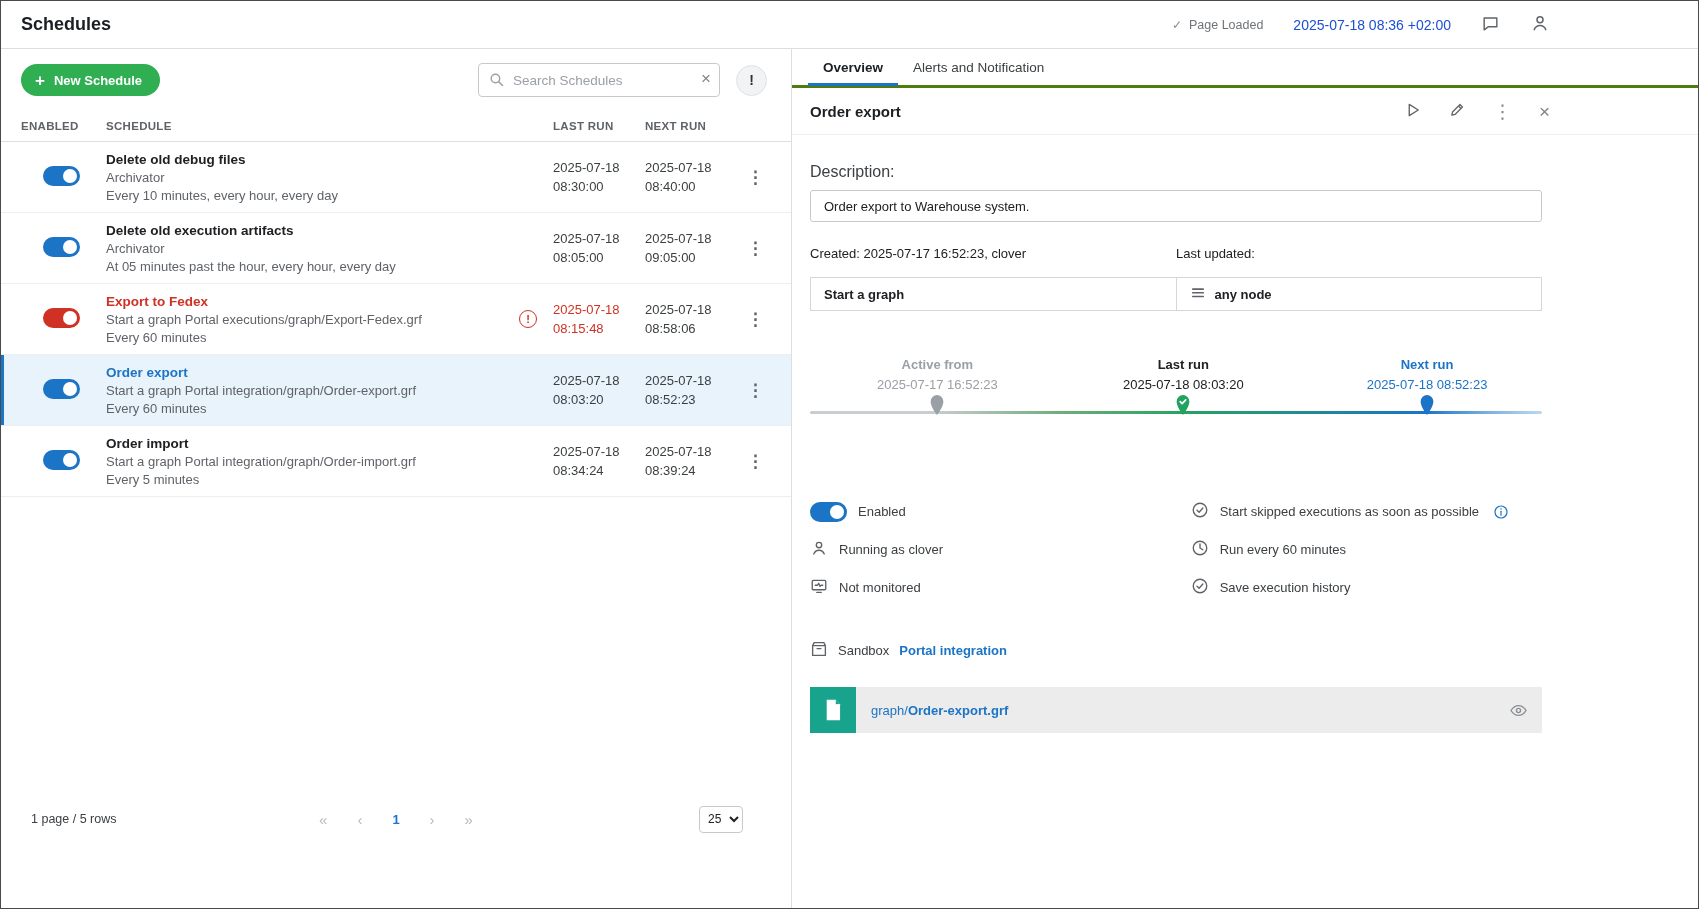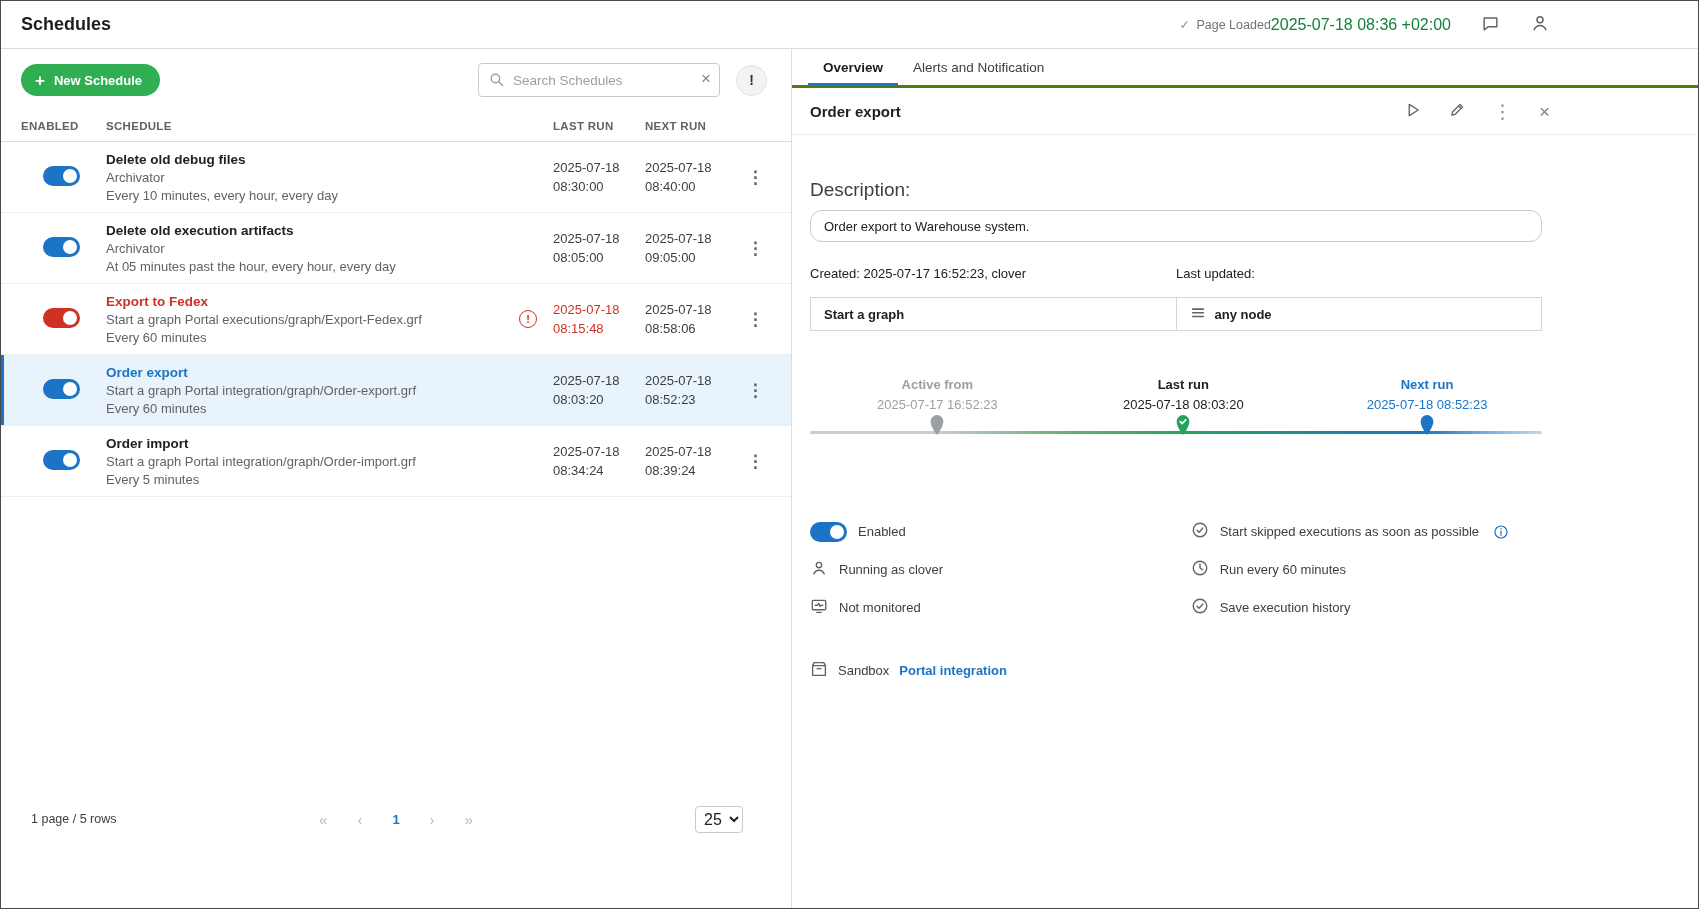--- a/index.html
+++ b/index.html
@@ -6,21 +6,21 @@
   html,body{background:#fff}
   body{font-family:"Liberation Sans",sans-serif;color:#202124;font-size:13px}
   .screen{width:1699px;height:909px;border:1px solid #4a4a4a;background:#fff;display:flex;flex-direction:column;overflow:hidden;position:relative}
 
   
   .topbar{height:48px;min-height:48px;border-bottom:1px solid #dcdfe1;display:flex;align-items:center;padding:0 148px 0 20px}
   .topbar .title{font-size:18px;font-weight:bold;color:#1b1f23}
   .topbar .spacer{flex:1}
   .status{display:flex;align-items:center;gap:7px;color:#6f7478;font-size:12.5px}
   .status .chk{font-size:12px;color:#8a8f94}
-  .timestamp{font-size:16px;color:#15803d}
+  .timestamp{margin-left:30px;font-size:14px;color:#1d4ed8}
   .top-icon{margin-left:30px;display:flex;align-items:center;cursor:pointer}
 
   
   .main{flex:1;display:flex;min-height:0}
   .left{width:791px;min-width:791px;border-right:1px solid #dcdfe1;position:relative;background:#fff}
   .right{flex:1;min-width:0;background:#fff}
 
   
   .toolbar{display:flex;align-items:center;padding:14px 24px 12px 20px}
   .btn-new{background:#2fae52;color:#fff;border:none;border-radius:17px;height:32px;padding:0 18px 0 14px;font-weight:bold;font-size:13px;display:flex;align-items:center;gap:9px;cursor:pointer;font-family:inherit}
@@ -49,36 +49,36 @@
   .warn{display:none;width:18px;height:18px;border:1.6px solid #cf3124;border-radius:50%;color:#cf3124;font-size:11px;font-weight:bold;align-items:center;justify-content:center;line-height:1}
   .row.warning .warn{display:flex}
   .kebab{color:#5f6368;font-size:17px;font-weight:bold;cursor:pointer;padding:4px 10px}
 
   
   .left-footer{position:absolute;left:0;right:0;top:752px;height:36px;display:flex;align-items:center;padding:0 48px 0 30px;font-size:12.5px;color:#3c4043}
   .pager{position:absolute;left:50%;transform:translateX(-50%);display:flex;gap:30px;align-items:center;color:#b7bbbe;font-size:15px}
   .pager span{cursor:pointer}
   .pager .page-num{color:#1b74c5;font-weight:bold;font-size:13px}
   .page-size{margin-left:auto}
-  .page-size select{height:27px;border:1px solid #c6cacd;border-radius:4px;font-size:16px;padding:0 4px;color:#202124;font-family:inherit;background:#fff;cursor:pointer}
+  .page-size select{height:27px;border:1px solid #c6cacd;border-radius:4px;font-size:12px;padding:0 4px;color:#202124;font-family:inherit;background:#fff;cursor:pointer}
 
   
   .tabs{display:flex;border-bottom:3px solid #4d7c0f;padding-left:16px;height:39px}
   .tab{padding:0 15px;display:flex;align-items:center;font-size:13.5px;color:#3c4043;cursor:pointer;position:relative}
   .tab.active{font-weight:bold;color:#1b1f23}
   .tab.active::after{content:"";position:absolute;left:0;right:0;bottom:-1px;height:3px;background:#1b74c5}
   .detail-head{display:flex;align-items:center;height:47px;border-bottom:1px solid #eceef0;padding:0 148px 0 18px}
   .detail-title{font-size:15px;font-weight:bold;color:#1b1f23}
   .head-actions{margin-left:auto;display:flex;gap:27px;align-items:center}
   .head-actions .act{cursor:pointer;display:flex;align-items:center;color:#5f6368}
   .act.text-ic{font-size:19px;color:#80868b;line-height:1}
 
   .content{padding:0 156px 0 18px}
-  .desc-label{margin-top:44px;font-size:19px;color:#3c4043}
-  .desc-box{margin-top:9px;border:1px solid #c6cacd;border-radius:12px;min-height:32px;display:flex;align-items:center;padding:0 13px;font-size:13px;color:#202124}
+  .desc-label{margin-top:28px;font-size:16px;color:#3c4043}
+  .desc-box{margin-top:9px;border:1px solid #c6cacd;border-radius:3px;min-height:32px;display:flex;align-items:center;padding:0 13px;font-size:13px;color:#202124}
   .meta-row{display:flex;margin-top:24px;font-size:13px;color:#202124}
   .meta-row .created{width:50%}
   .type-row{display:flex;margin-top:16px}
   .type-box{flex:1;height:34px;border:1px solid #d4d7da;display:flex;align-items:center;padding:3px 13px;font-size:13px;font-weight:bold;gap:9px;background:#fff}
   .type-box + .type-box{margin-left:-1px}
 
   .timeline{position:relative;margin-top:46px;height:64px}
   .tl-line{position:absolute;left:0;right:0;bottom:7px;height:3px;border-radius:2px;
     background:linear-gradient(90deg,#c9cdd0 0%,#c9cdd0 17%,#6fae7c 34%,#27a35f 51%,#1b74c5 84%,#7fb3e0 93%,#bcd9f0 100%)}
   .tl-item{position:absolute;top:0;transform:translateX(-50%);text-align:center;white-space:nowrap}
@@ -431,17 +431,34 @@
             <svg width="18" height="18" viewBox="0 0 24 24" fill="none" stroke="#5f6368" stroke-width="1.8">
                 <path d="M3.5 7.5h17v13h-17z" stroke-linejoin="round"></path>
                 <path d="M3.5 7.5l2-4h13l2 4" stroke-linejoin="round"></path>
                 <path d="M9.5 11.5h5" stroke-linecap="round"></path>
               </svg>
           </span>
           <span>Sandbox</span>
           <span class="sandbox-link">Portal integration</span>
         </div>
 
+        <div class="file-bar">
+          <div class="file-icon">
+            <svg width="20" height="22" viewBox="0 0 24 28" fill="#fff">
+                <path d="M4 1h11l6 6v20H4z"></path>
+                <path d="M15 1v6h6" fill="#18a38c" stroke="#fff" stroke-width="1"></path>
+              </svg>
+          </div>
+          <div class="file-text">
+            <span>graph/</span><b>Order-export.grf</b>
+          </div>
+          <span class="eye">
+            <svg width="19" height="19" viewBox="0 0 24 24" fill="none" stroke="#8a8f93" stroke-width="1.7">
+                <path d="M2.5 12S6.5 5.8 12 5.8 21.5 12 21.5 12 17.5 18.2 12 18.2 2.5 12 2.5 12z"></path>
+                <circle cx="12" cy="12" r="2.6"></circle>
+              </svg>
+          </span>
+        </div>
 
       </div>
     </section>
   </div>
 </div>
 
 </body></html>

